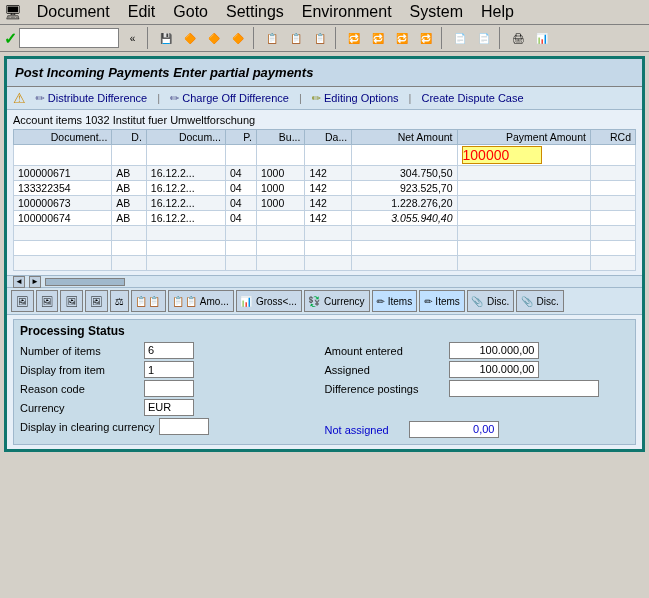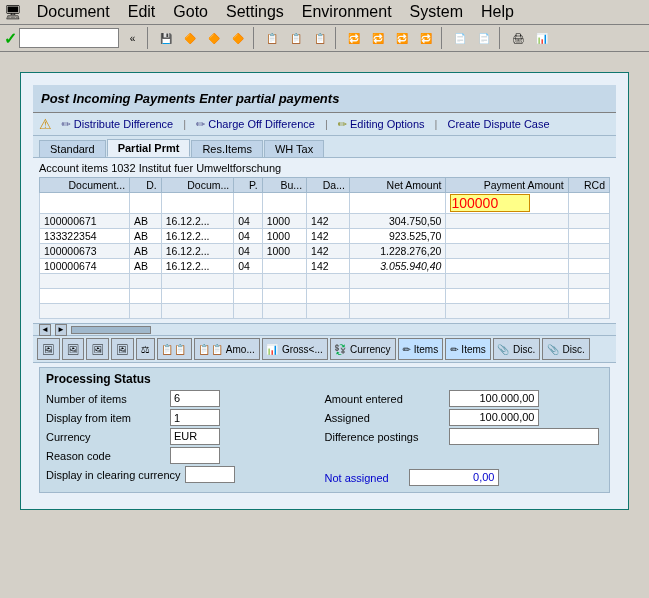--- a/index.html
+++ b/index.html
@@ -9,21 +9,21 @@
     .menu-bar { background: #d4d0c8; padding: 2px 4px; display: flex; align-items: center; gap: 12px; border-bottom: 1px solid #808080; }
     .menu-item { font-size: 16px; cursor: pointer; padding: 1px 3px; }
     
     
     .toolbar { background: #d4d0c8; padding: 2px 4px; display: flex; align-items: center; gap: 2px; border-bottom: 1px solid #808080; }
     .toolbar-btn { width: 22px; height: 22px; background: #d4d0c8; border: 1px solid transparent; display: inline-flex; align-items: center; justify-content: center; cursor: pointer; font-size: 10px; }
     .toolbar-input { height: 20px; width: 100px; border: 1px solid #808080; background: white; font-size: 11px; padding: 1px 3px; }
     .toolbar-sep { width: 4px; height: 22px; border-left: 1px solid #808080; margin: 0 2px; }
     
     
-    .main { background: #e8f0f8; border: 1px solid #0f766e; margin: 20px; padding: 12px; }
+    .main { background: #e8f0f8; border: 3px solid #0f766e; margin: 4px; padding: 0; }
     
     
     .title-bar { background: #c5d8e8; padding: 6px 8px; font-size: 13px; font-weight: bold; font-style: italic; border-bottom: 1px solid #808080; }
     
     
     .action-bar { background: #d4e4f0; padding: 3px 6px; display: flex; align-items: center; gap: 8px; border-bottom: 1px solid #a0b8cc; }
     .action-btn { display: flex; align-items: center; gap: 3px; cursor: pointer; font-size: 11px; color: #000080; padding: 1px 2px; }
     
     
     .tabs { display: flex; align-items: flex-end; padding: 3px 6px 0; background: #d4e4f0; border-bottom: 1px solid #a0b8cc; gap: 1px; }
@@ -119,26 +119,20 @@
     <span class="action-btn">
       <span style="color:#808000;">✏</span>
       <span>Editing Options</span>
     </span>
     <span style="color:#808080;">|</span>
     <span class="action-btn">
       <span>Create Dispute Case</span>
     </span>
   </div>
 
-  <div class="tabs">
-    <div class="tab">Standard</div>
-    <div class="tab active">Partial Prmt</div>
-    <div class="tab">Res.Items</div>
-    <div class="tab">WH Tax</div>
-  </div>
 
   <div class="table-section">
     <div class="section-header">Account items 1032 Institut fuer Umweltforschung</div>
     <table class="data-table">
       <thead>
         <tr>
           <th>Document...</th>
           <th>D.</th>
           <th>Docum...</th>
           <th>P.</th>
@@ -270,28 +264,28 @@
       <div>
         <div class="field-row">
           <span class="field-label">Number of items</span>
           <span class="field-value">6</span>
         </div>
         <div class="field-row">
           <span class="field-label">Display from item</span>
           <input type="text" class="field-value" style="width: 40px;" value="1">
         </div>
         <div class="field-row">
+          <span class="field-label">Reason code</span>
+          <input type="text" class="field-value" style="width: 40px;" value="">
+        </div>
+        <div class="field-row">
           <span class="field-label">Currency</span>
           <span class="field-value">EUR</span>
         </div>
         <div class="field-row">
-          <span class="field-label">Reason code</span>
-          <input type="text" class="field-value" style="width: 40px;" value="">
-        </div>
-        <div class="field-row">
           <span class="field-label">Display in clearing currency</span>
           <input type="text" class="field-value" style="width: 40px;" value="">
         </div>
       </div>
       <div>
         <div class="field-row">
           <span class="field-label">Amount entered</span>
           <span class="field-value field-value-wide" style="text-align:right; min-width:90px;">100.000,00</span>
         </div>
         <div class="field-row">

